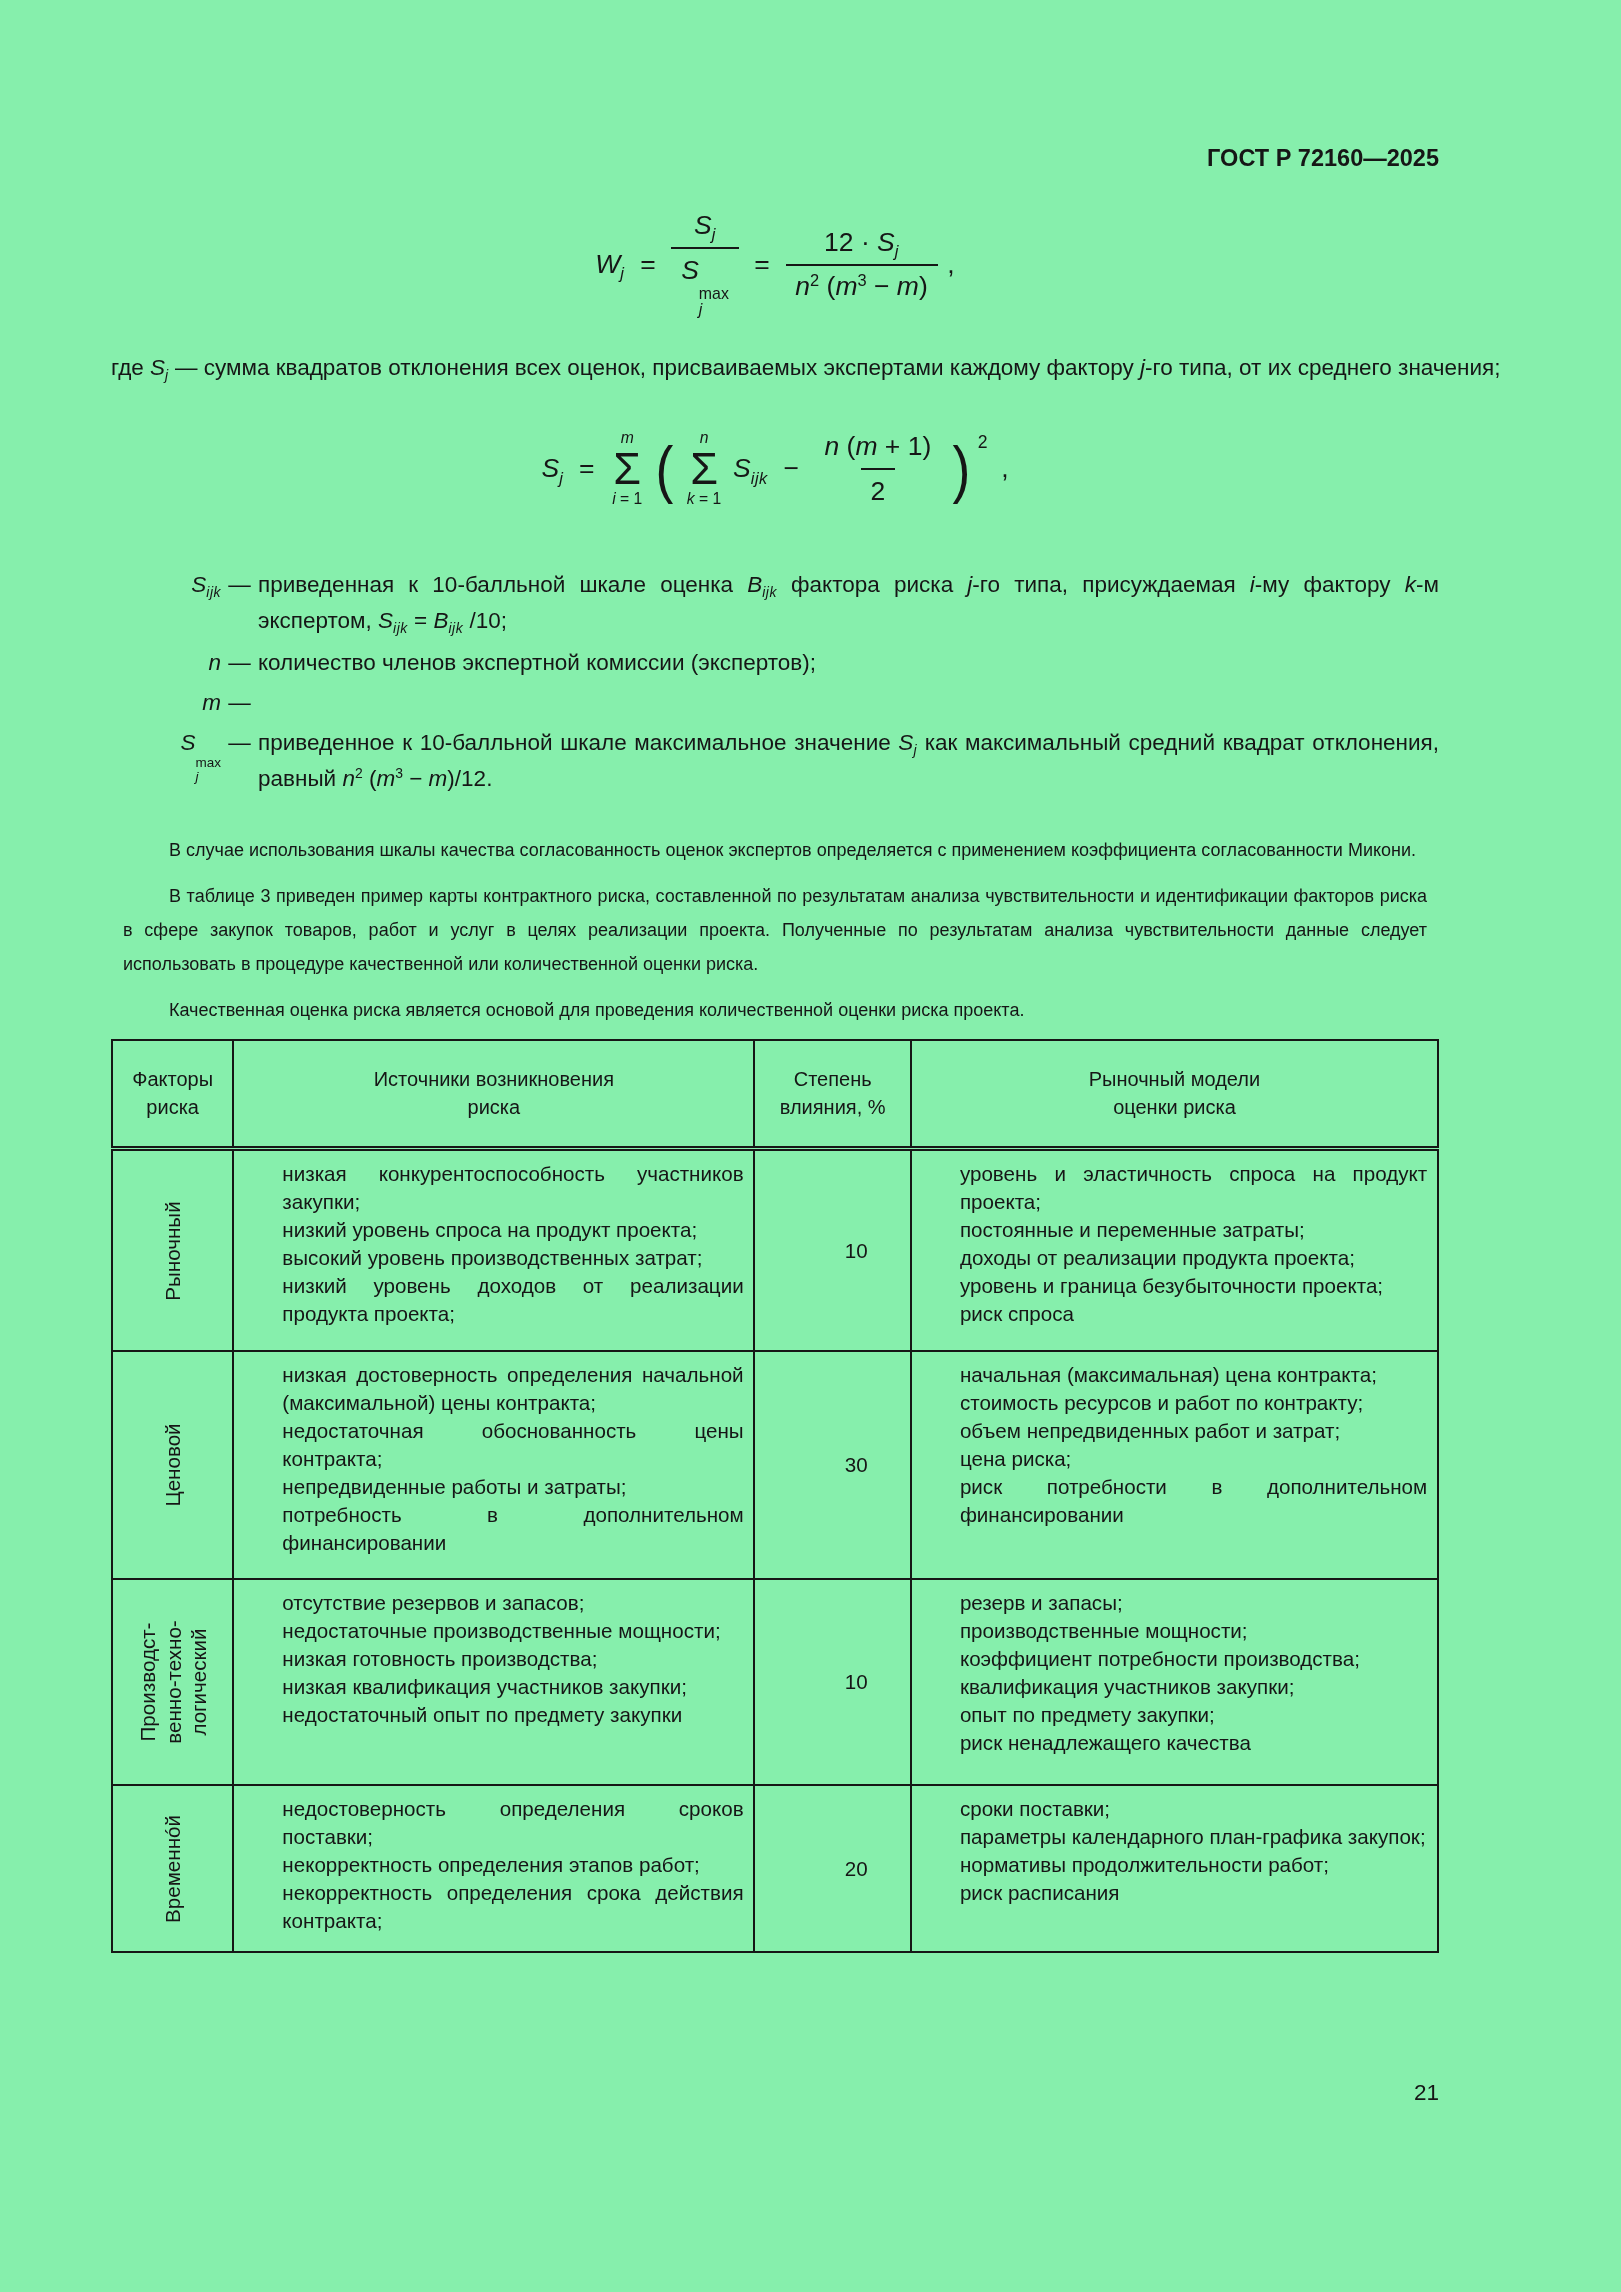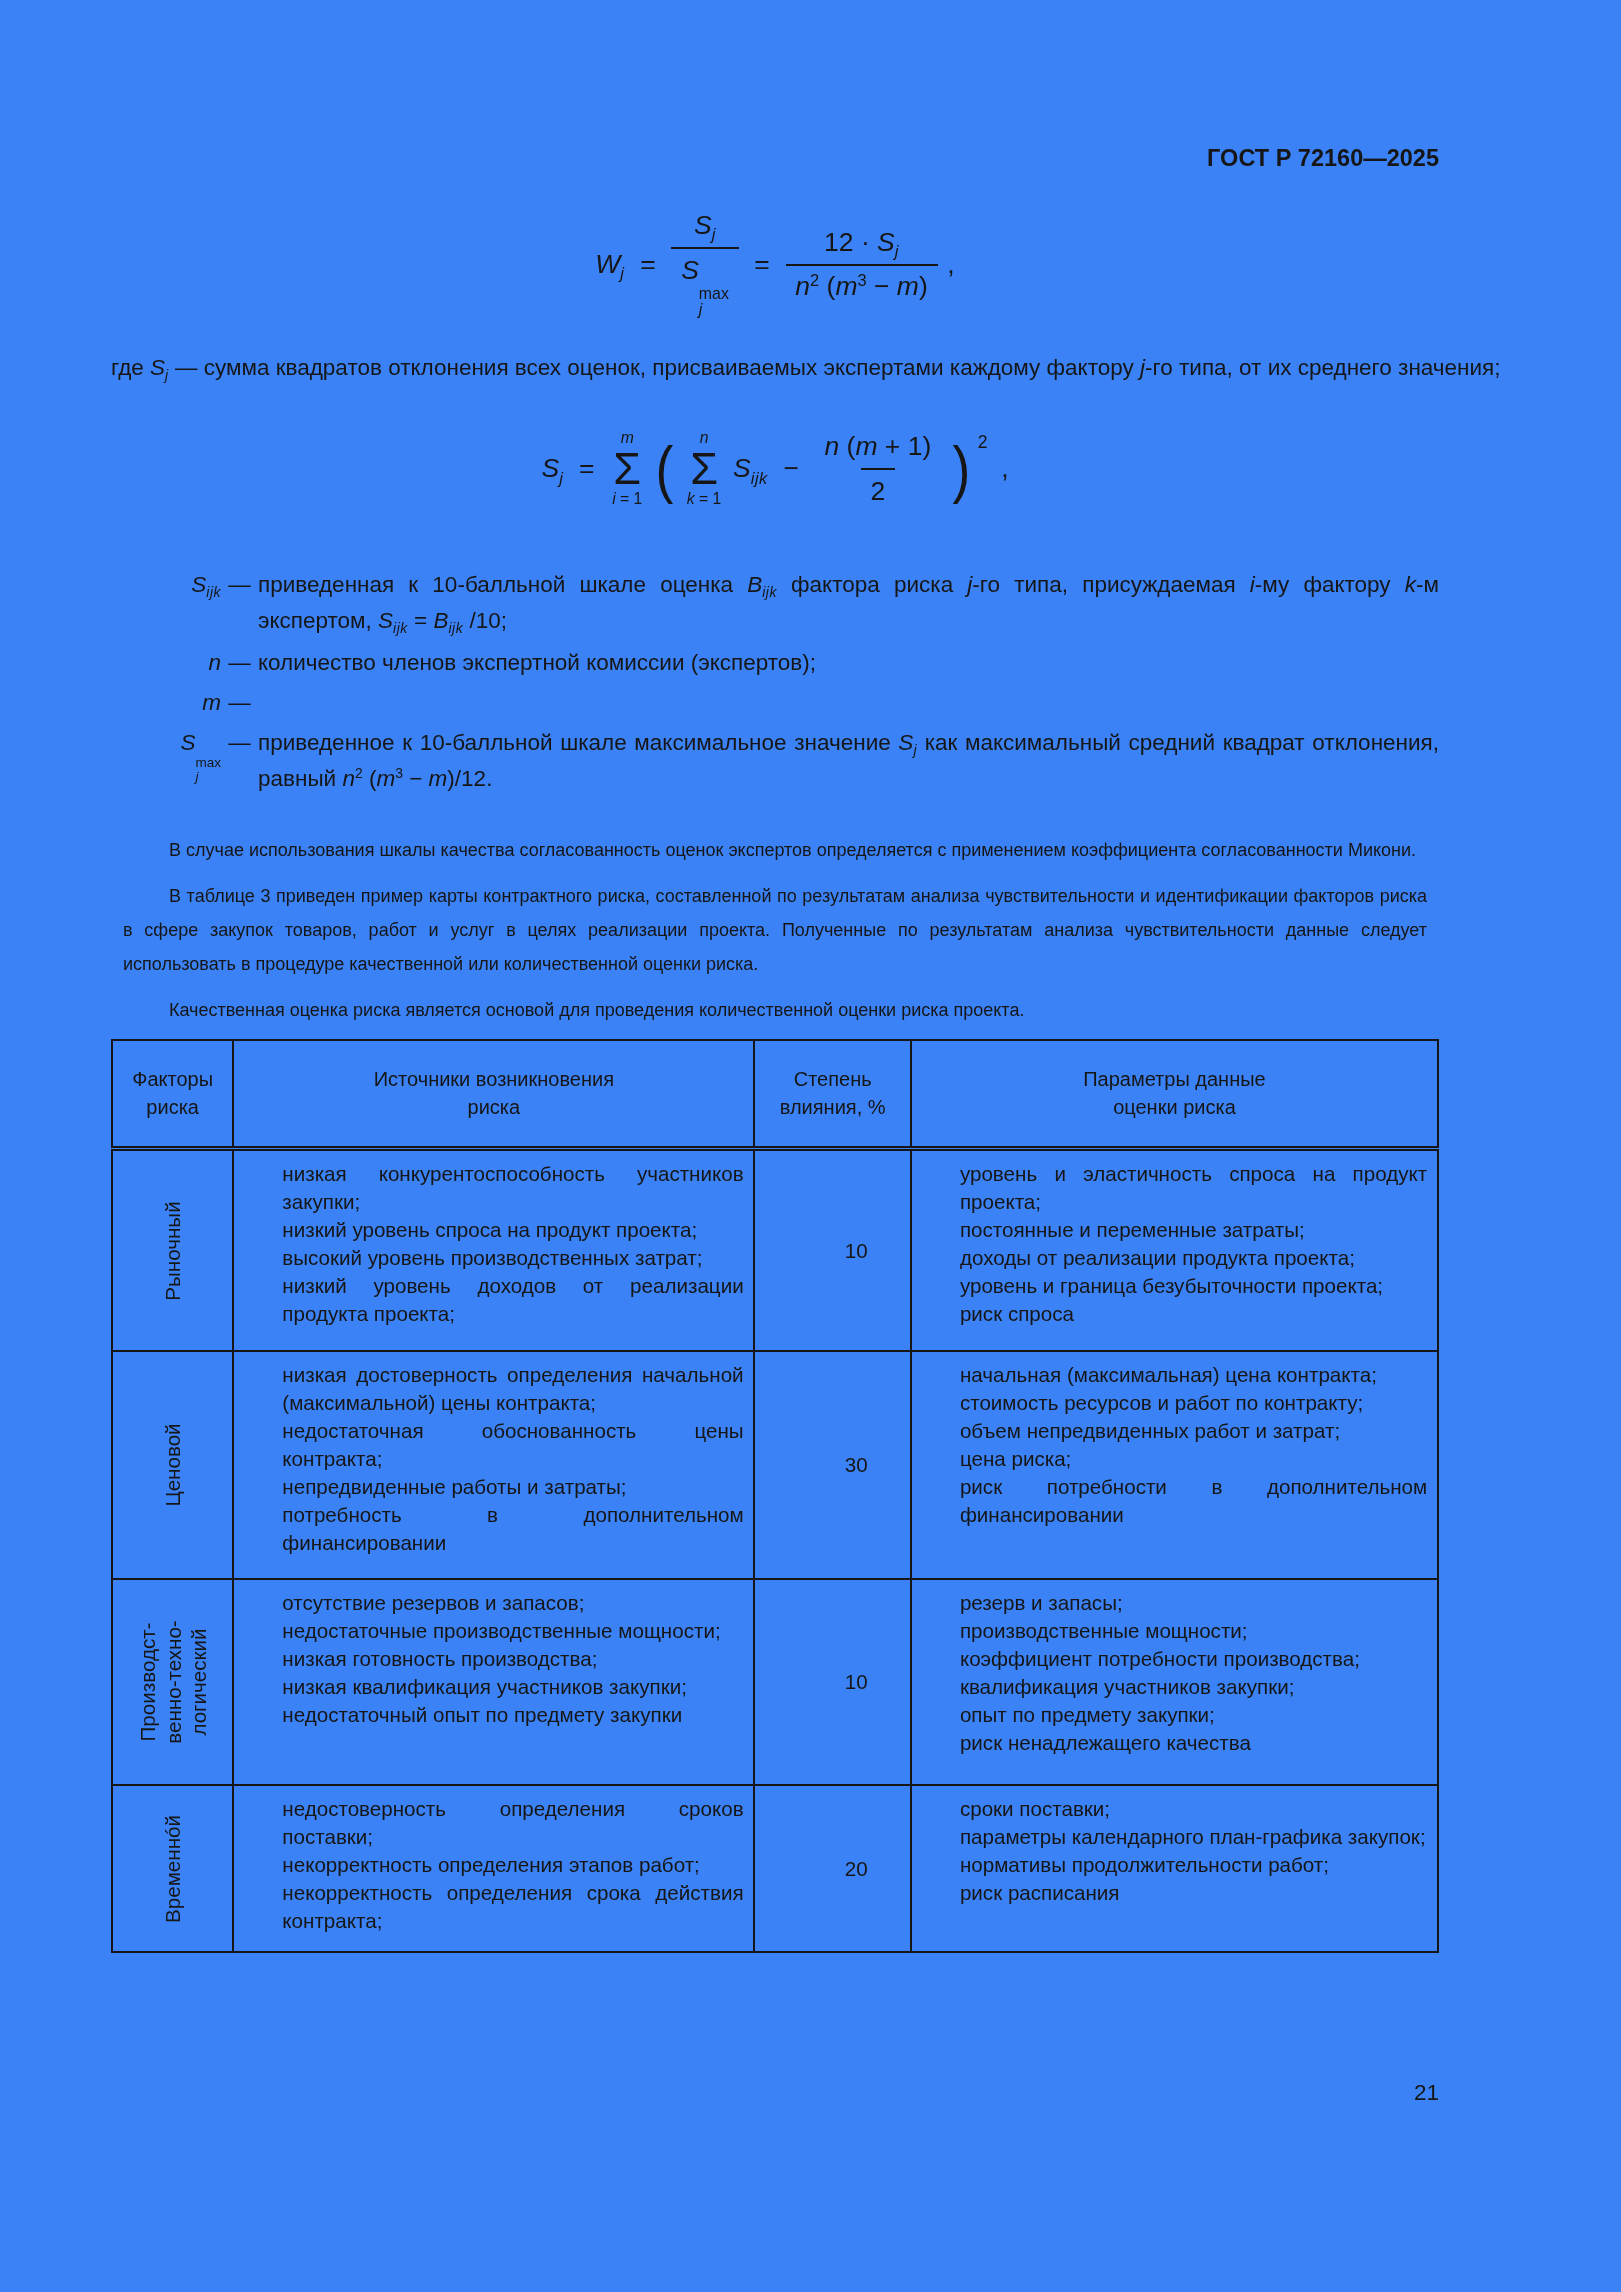--- a/index.html
+++ b/index.html
@@ -1,18 +1,18 @@
 <!DOCTYPE html>
 <html lang="ru"><head>
 <meta charset="utf-8">
 <style>
   html,body { margin:0; padding:0; background:#9a9a9a; }
   .page {
     position:relative; width:1621px; height:2293px; margin:0 auto;
-    background:#3b82f6; color:#161616;
+    background:#86efac; color:#161616;
     font-family:"Liberation Sans", sans-serif;
     overflow:hidden;
     text-decoration:underline;
   }
   .abs { position:absolute; left:111px; width:1328px; }
 
   
   .gost-header { top:145px; text-align:right; font-weight:bold; font-size:23.5px; }
 
   
@@ -178,21 +178,21 @@
             </th>
           <th>
               <div class="cell-line">Источники возникновения</div>
               <div class="cell-line">риска</div>
             </th>
           <th>
               <div class="cell-line">Степень</div>
               <div class="cell-line">влияния, %</div>
             </th>
           <th>
-              <div class="cell-line">Параметры данные</div>
+              <div class="cell-line">Рыночный модели</div>
               <div class="cell-line">оценки риска</div>
             </th>
         </tr>
       </thead>
       <tbody>
         <tr class="r1">
           <td class="factor">
               <div class="rot-wrap">
                 <div class="cell-line">Рыночный</div>
               </div>

